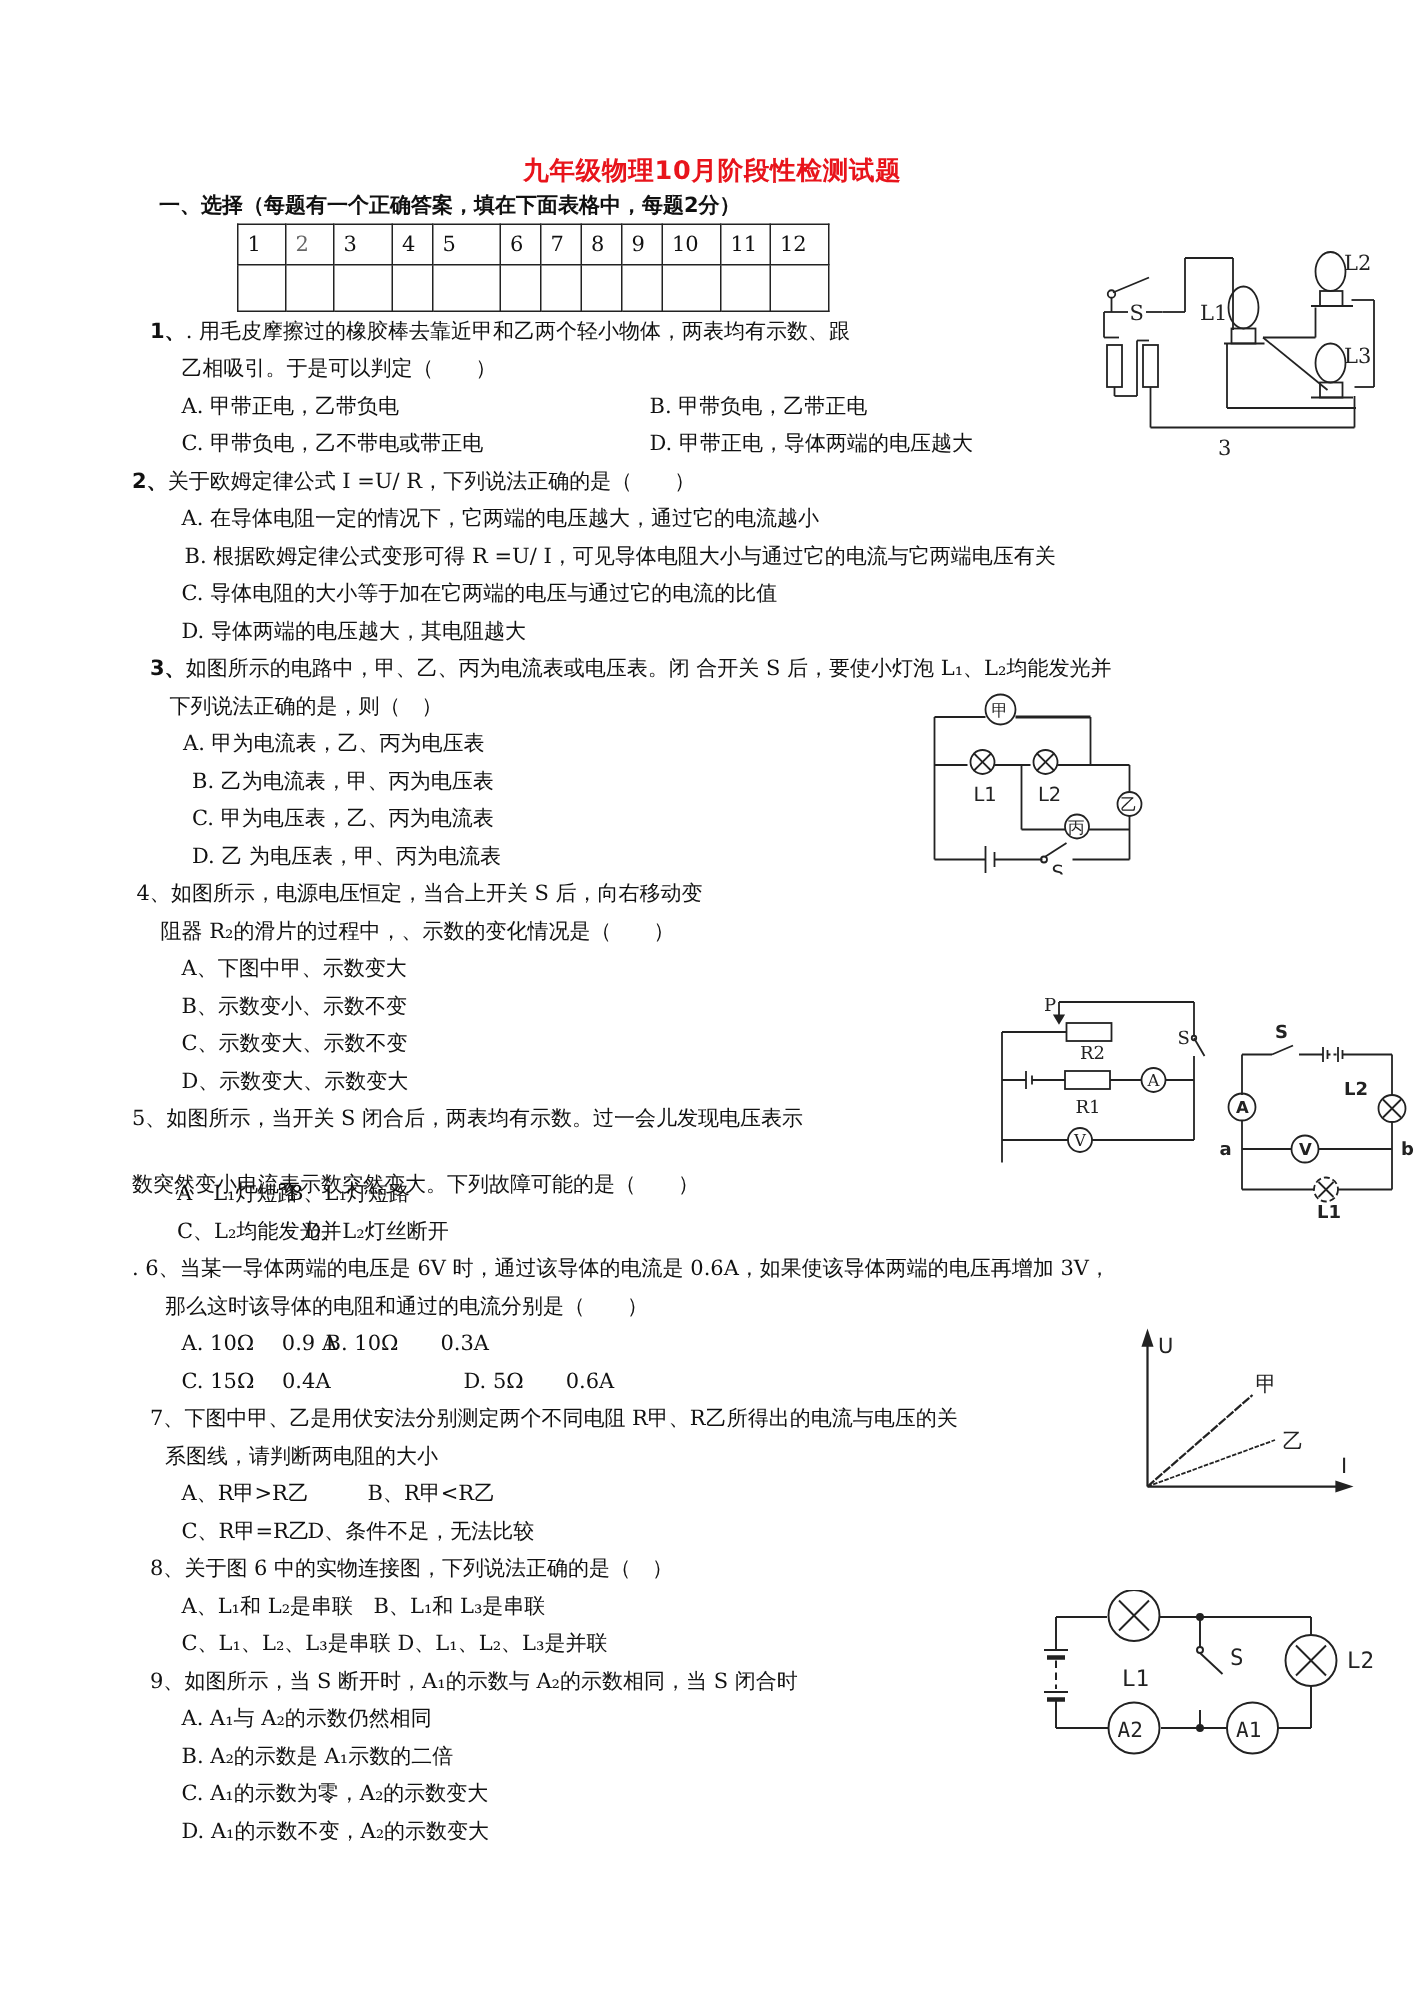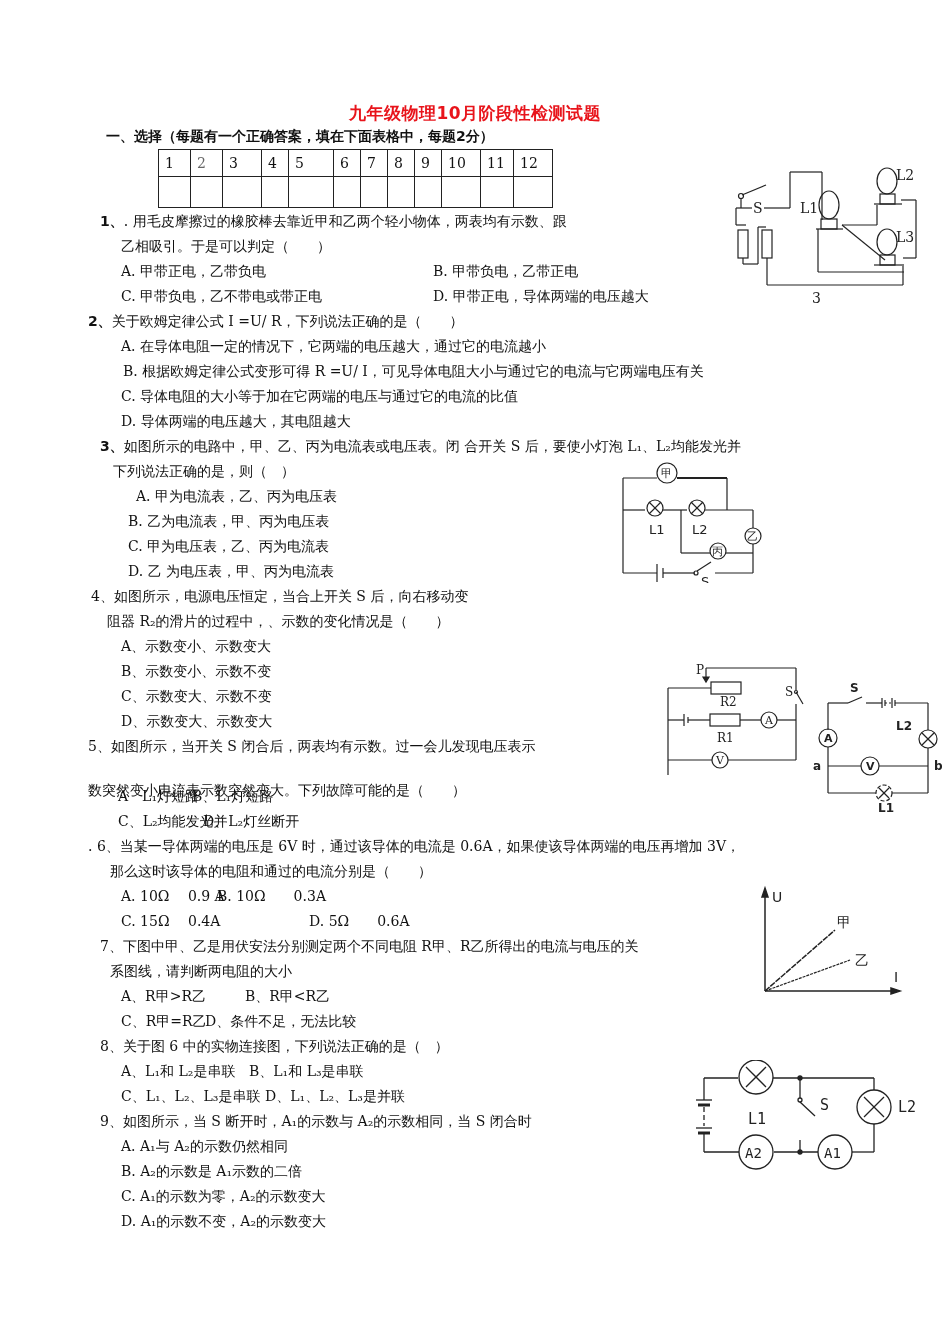--- a/index.html
+++ b/index.html
@@ -74,32 +74,32 @@
   <div class="abs line" style="left:123px;top:361px">B. 根据欧姆定律公式变形可得 R =U/ I，可见导体电阻大小与通过它的电流与它两端电压有关</div>
   <div class="abs line" style="left:121px;top:386px">C. 导体电阻的大小等于加在它两端的电压与通过它的电流的比值</div>
   <div class="abs line" style="left:121px;top:411px">D. 导体两端的电压越大，其电阻越大</div>
 </div>
 
 <div>
   <div class="abs line" style="left:100px;top:436px">
     <span class="qnum">3、</span><span>如图所示的电路中，甲、乙、丙为电流表或电压表。闭 合开关 S 后，要使小灯泡 L₁、L₂均能发光并</span>
   </div>
   <div class="abs line" style="left:113px;top:461px">下列说法正确的是，则（　）</div>
-  <div class="abs line" style="left:136px;top:486px">A. 甲为电流表，乙、丙为电压表</div>
+  <div class="abs line" style="left:122px;top:486px">A. 甲为电流表，乙、丙为电压表</div>
   <div class="abs line" style="left:128px;top:511px">B. 乙为电流表，甲、丙为电压表</div>
   <div class="abs line" style="left:128px;top:536px">C. 甲为电压表，乙、丙为电流表</div>
   <div class="abs line" style="left:128px;top:561px">D. 乙 为电压表，甲、丙为电流表</div>
 </div>
 
 <div>
   <div class="abs line" style="left:91px;top:586px">
     <span>4、</span><span>如图所示，电源电压恒定，当合上开关 S 后，向右移动变</span>
   </div>
   <div class="abs line" style="left:107px;top:611px">阻器 R₂的滑片的过程中，、示数的变化情况是（　　）</div>
-  <div class="abs line" style="left:121px;top:636px">A、示数变小、示数变大</div>
+  <div class="abs line" style="left:121px;top:636px">A、下图中甲、示数变大</div>
   <div class="abs line" style="left:121px;top:661px">B、示数变小、示数不变</div>
   <div class="abs line" style="left:121px;top:686px">C、示数变大、示数不变</div>
   <div class="abs line" style="left:121px;top:711px">D、示数变大、示数变大</div>
 </div>
 
 <div>
   <div class="abs line" style="left:88px;top:736px">
     <span>5、</span><span>如图所示，当开关 S 闭合后，两表均有示数。过一会儿发现电压表示</span>
   </div>
   <div class="abs line" style="left:88px;top:780px">数突然变小电流表示数突然变大。下列故障可能的是（　　）</div>

